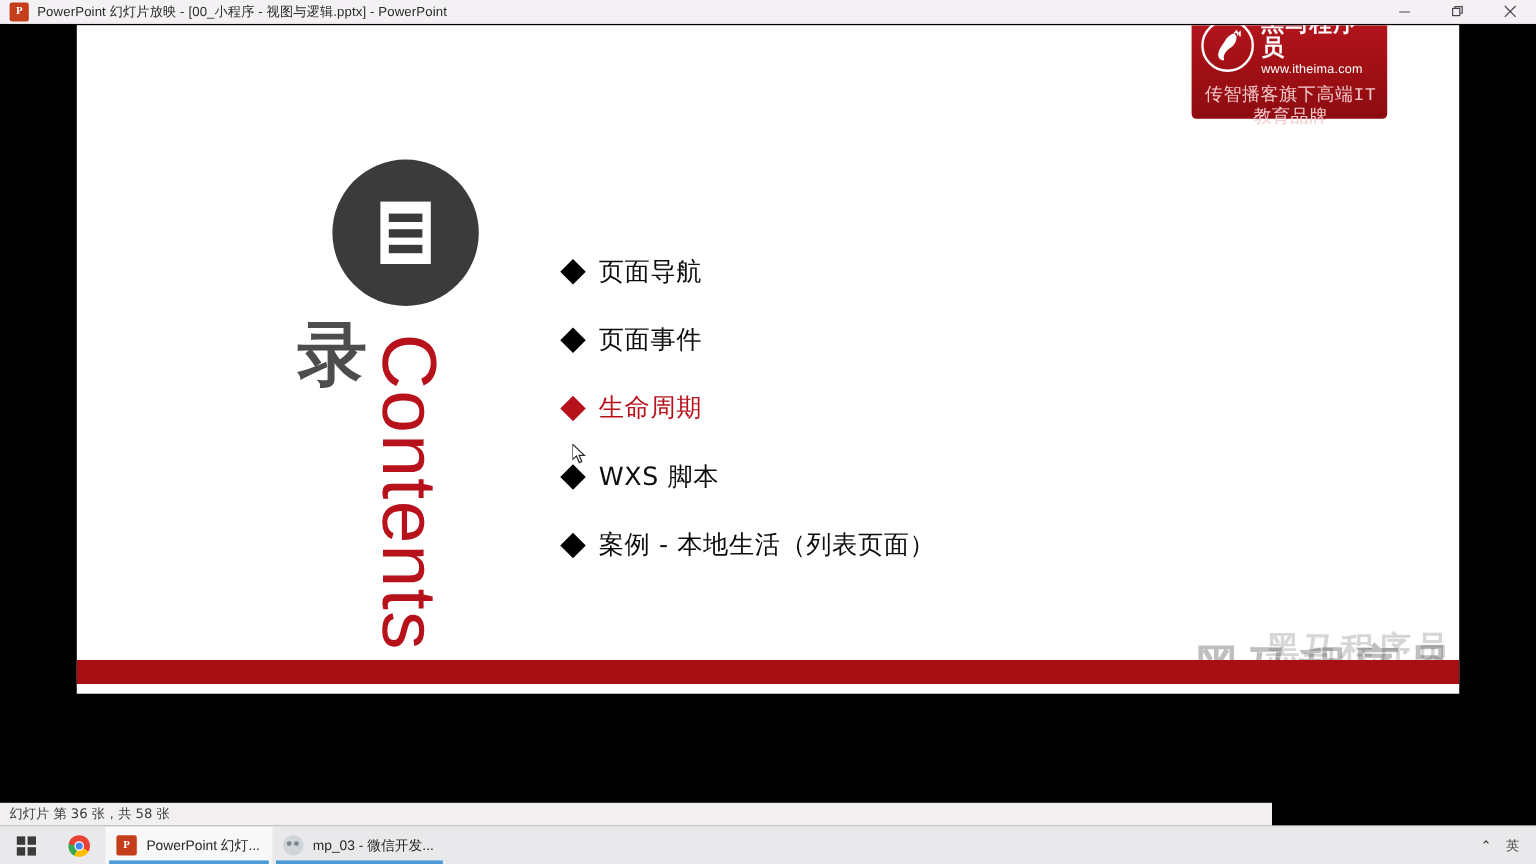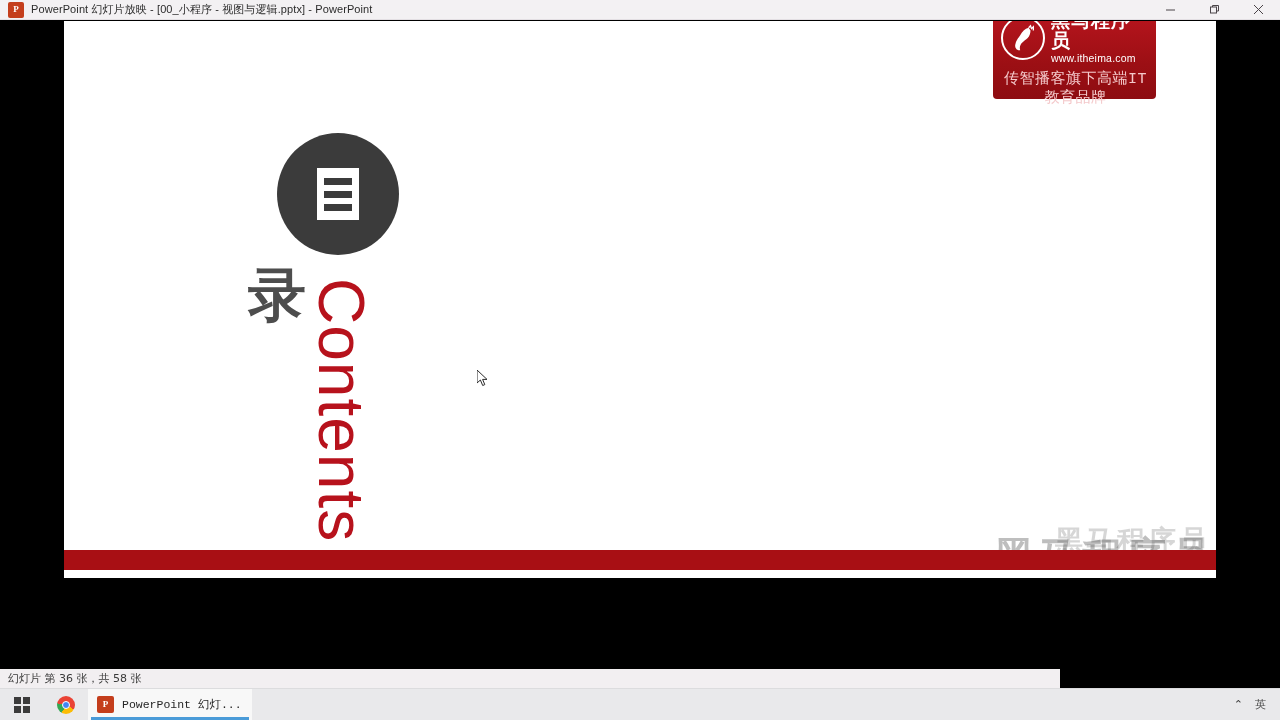--- a/index.html
+++ b/index.html
@@ -219,21 +219,21 @@
   }
   .tb-item .ic.ppt { background: #c43e1c; }
   .tb-item .ic.ppt span { color: #fff; font-size: 9px; font-weight: bold;
     font-family: "Liberation Serif", serif; line-height: 1;}
   .tb-item .ic.wx { background: #cfd4d8; border-radius: 50%; position: relative;}
   .tb-item .ic.wx::before { content:"";position:absolute;left:3px;top:5px;width:4px;height:4px;border-radius:50%;background:#7d868c;}
   .tb-item .ic.wx::after { content:"";position:absolute;left:9px;top:5px;width:4px;height:4px;border-radius:50%;background:#7d868c;}
   .tb-item .lbl {
     font-size: 11.5px; color: #262626; white-space: nowrap;
     overflow: hidden; text-overflow: ellipsis;
-    font-family: Liberation Mono, monospace;
+    font-family: Liberation Sans, sans-serif;
   }
   .tb-underline {
     position: absolute; left: 3px; right: 3px; bottom: 0; height: 3px;
     background: #4a9bd8;
   }
   .tb-fill { flex: 1 1 auto; }
   .tray {
     display: flex; align-items: center; gap: 12px; padding-right: 14px; flex: none;
   }
   .tray .chev { color: #3c3c3c; font-size: 11px; }
@@ -298,20 +298,42 @@
         <i></i>
       </div>
     </div>
 
     <div class="lu-char">录</div>
 
     <div class="contents-wrap">
       <div class="contents-vert">Contents</div>
     </div>
 
+    <div class="bullets">
+      <div class="bullet-row">
+        <span class="bl-dia"></span>
+        <span class="bl-text">页面导航</span>
+      </div>
+      <div class="bullet-row">
+        <span class="bl-dia"></span>
+        <span class="bl-text">页面事件</span>
+      </div>
+      <div class="bullet-row accent">
+        <span class="bl-dia"></span>
+        <span class="bl-text">生命周期</span>
+      </div>
+      <div class="bullet-row">
+        <span class="bl-dia"></span>
+        <span class="bl-text">WXS 脚本</span>
+      </div>
+      <div class="bullet-row">
+        <span class="bl-dia"></span>
+        <span class="bl-text">案例 - 本地生活（列表页面）</span>
+      </div>
+    </div>
 
     <div class="watermark2">黑马程序员</div>
     <div class="watermark">黑马程序员</div>
 
     <div class="slide-footer"></div>
     <div class="slide-footer-tail"></div>
   </div>
 
   <svg class="cursor" viewBox="0 0 13 18">
     <polygon points="0,0 0,13 3.4,10 5.7,15.5 7.8,14.6 5.6,9.4 10,9.4" fill="#ffffff" stroke="#2b2b2b" stroke-width="1"></polygon>
@@ -335,20 +357,25 @@
     </div>
 
     <div class="tb-item active">
       <span class="ic ppt">
         <span>P</span>
       </span>
       <span class="lbl">PowerPoint 幻灯...</span>
       <span class="tb-underline"></span>
     </div>
 
+    <div class="tb-item">
+      <span class="ic wx"></span>
+      <span class="lbl">mp_03 - 微信开发...</span>
+      <span class="tb-underline"></span>
+    </div>
 
     <div class="tb-fill"></div>
 
     <div class="tray">
       <span class="chev">⌃</span>
       <span class="ime">英</span>
     </div>
   </div>
 
 </div>

